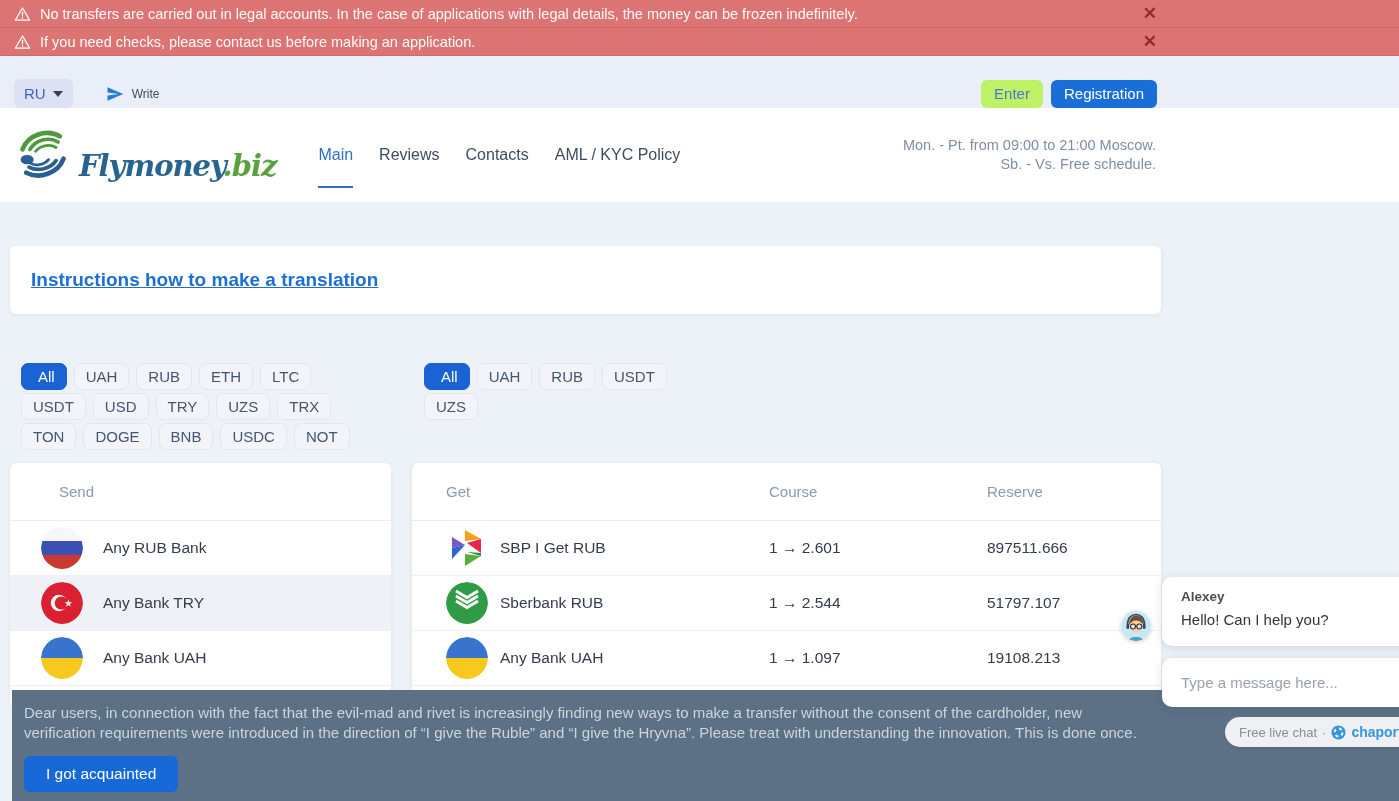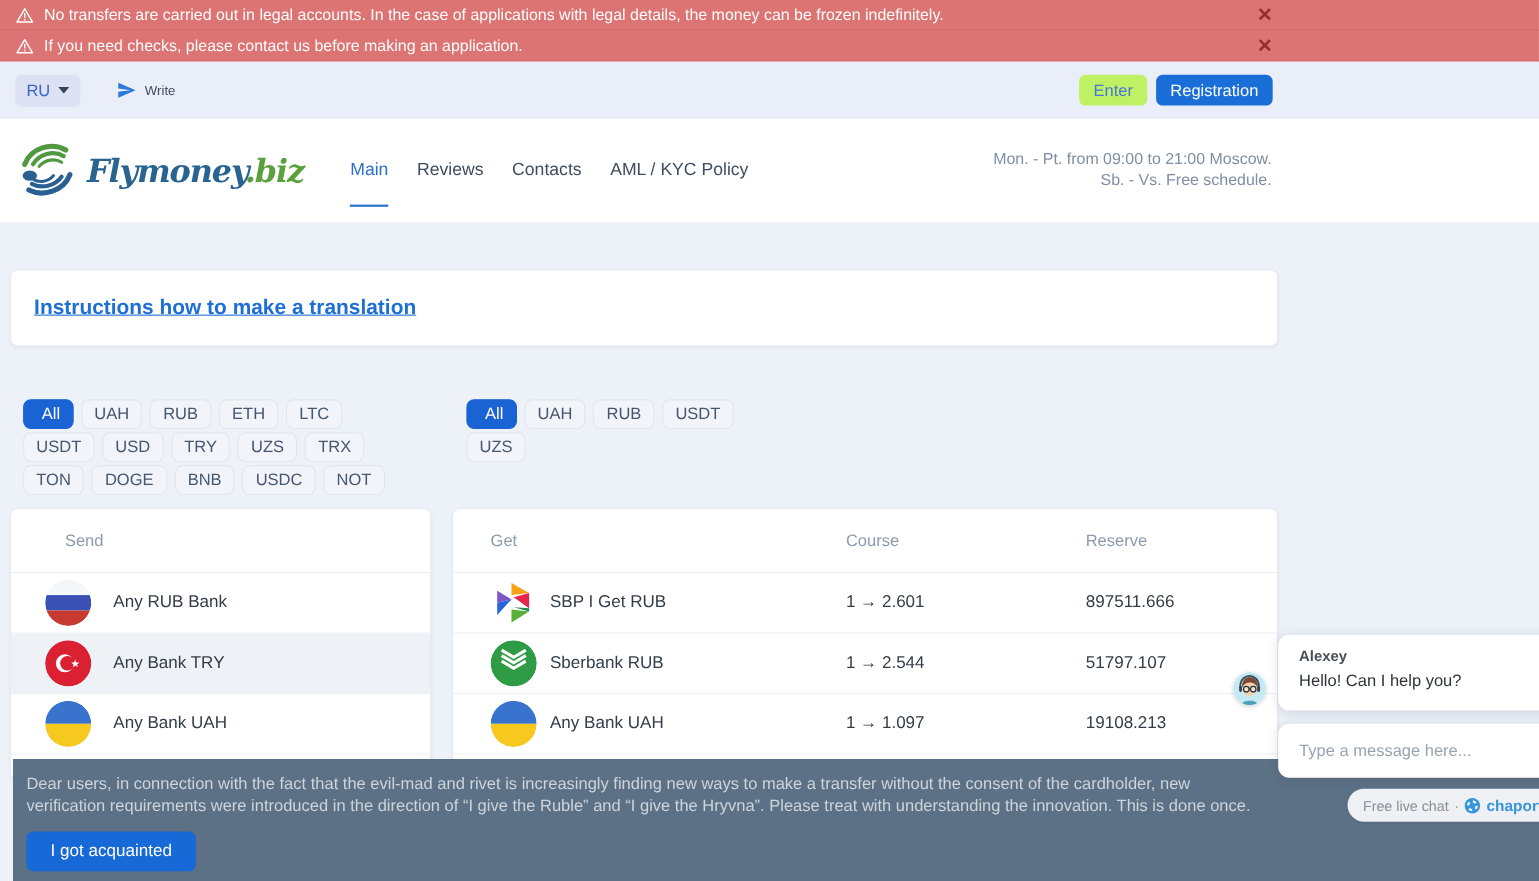--- a/index.html
+++ b/index.html
@@ -9,33 +9,33 @@
   .container { width:1151px; margin-left:10px; position:relative; }
 
   
   .alert { height:28px; background:#dd7474; display:flex; align-items:center; border-bottom:1px solid #cf6868; }
   .alert .inner { width:1151px; margin-left:10px; display:flex; align-items:center; padding:0 4px; }
   .alert .warn { width:17px; height:16px; margin-right:9px; flex:0 0 auto; }
   .alert .msg { color:#fdfcfc; font-size:14.5px; }
   .alert .close { margin-left:auto; color:#942c2c; font-size:17px; font-weight:bold; cursor:pointer; line-height:1; }
 
   
-  .topbar { height:52px; background:#e9eef9; display:flex; align-items:center; }
+  .topbar { height:52px; background:#e9eef9; display:flex; align-items:flex-end; }
   .topbar .inner { width:1151px; margin-left:10px; padding:0 4px; display:flex; align-items:center; }
   .lang-btn { background:#dce2f3; border:none; border-radius:6px; height:29px; padding:0 10px; display:flex; align-items:center; gap:7px; color:#3c64c8; font-size:15px; cursor:pointer; font-family:inherit; }
   .lang-btn .caret { width:0; height:0; border-left:5px solid transparent; border-right:5px solid transparent; border-top:6px solid #36425a; }
   .write-link { display:flex; align-items:center; gap:8px; margin-left:33px; color:#3f4e63; font-size:12px; cursor:pointer; }
   .topbar-right { margin-left:auto; display:flex; gap:8px; }
   .btn-enter { background:#bef264; color:#4a74d8; border:none; border-radius:6px; height:28px; padding:0 13px; font-size:15px; cursor:pointer; font-family:inherit; }
   .btn-reg { background:#1a6ed8; color:#fff; border:none; border-radius:6px; height:28px; padding:0 13px; font-size:15px; cursor:pointer; font-family:inherit; }
 
   
   .header { height:94px; background:#fff; display:flex; align-items:center; }
   .header .inner { width:1151px; margin-left:10px; padding:0 5px; display:flex; align-items:center; }
-  .logo { display:flex; align-items:center; gap:8px; cursor:pointer; }
+  .logo { display:flex; align-items:flex-end; gap:8px; cursor:pointer; }
   .logo-text { font-family:"DejaVu Serif", serif; font-style:italic; font-weight:bold; font-size:29px; letter-spacing:-1px; }
   .logo-text .nm { color:#28648f; }
   .logo-text .tld { color:#5aa03e; }
   .nav { display:flex; gap:26px; margin-left:42px; }
   .nav a { font-size:16px; color:#3f4c60; text-decoration:none; padding:8px 0; cursor:pointer; }
   .nav a.active { color:#2e6fc9; border-bottom:2px solid #2e6fc9; padding-bottom:14px; margin-bottom:-16px; }
   .schedule { margin-left:auto; text-align:right; color:#7e8ea4; font-size:14.5px; line-height:19px; }
 
   
   .main { padding-top:44px; }

